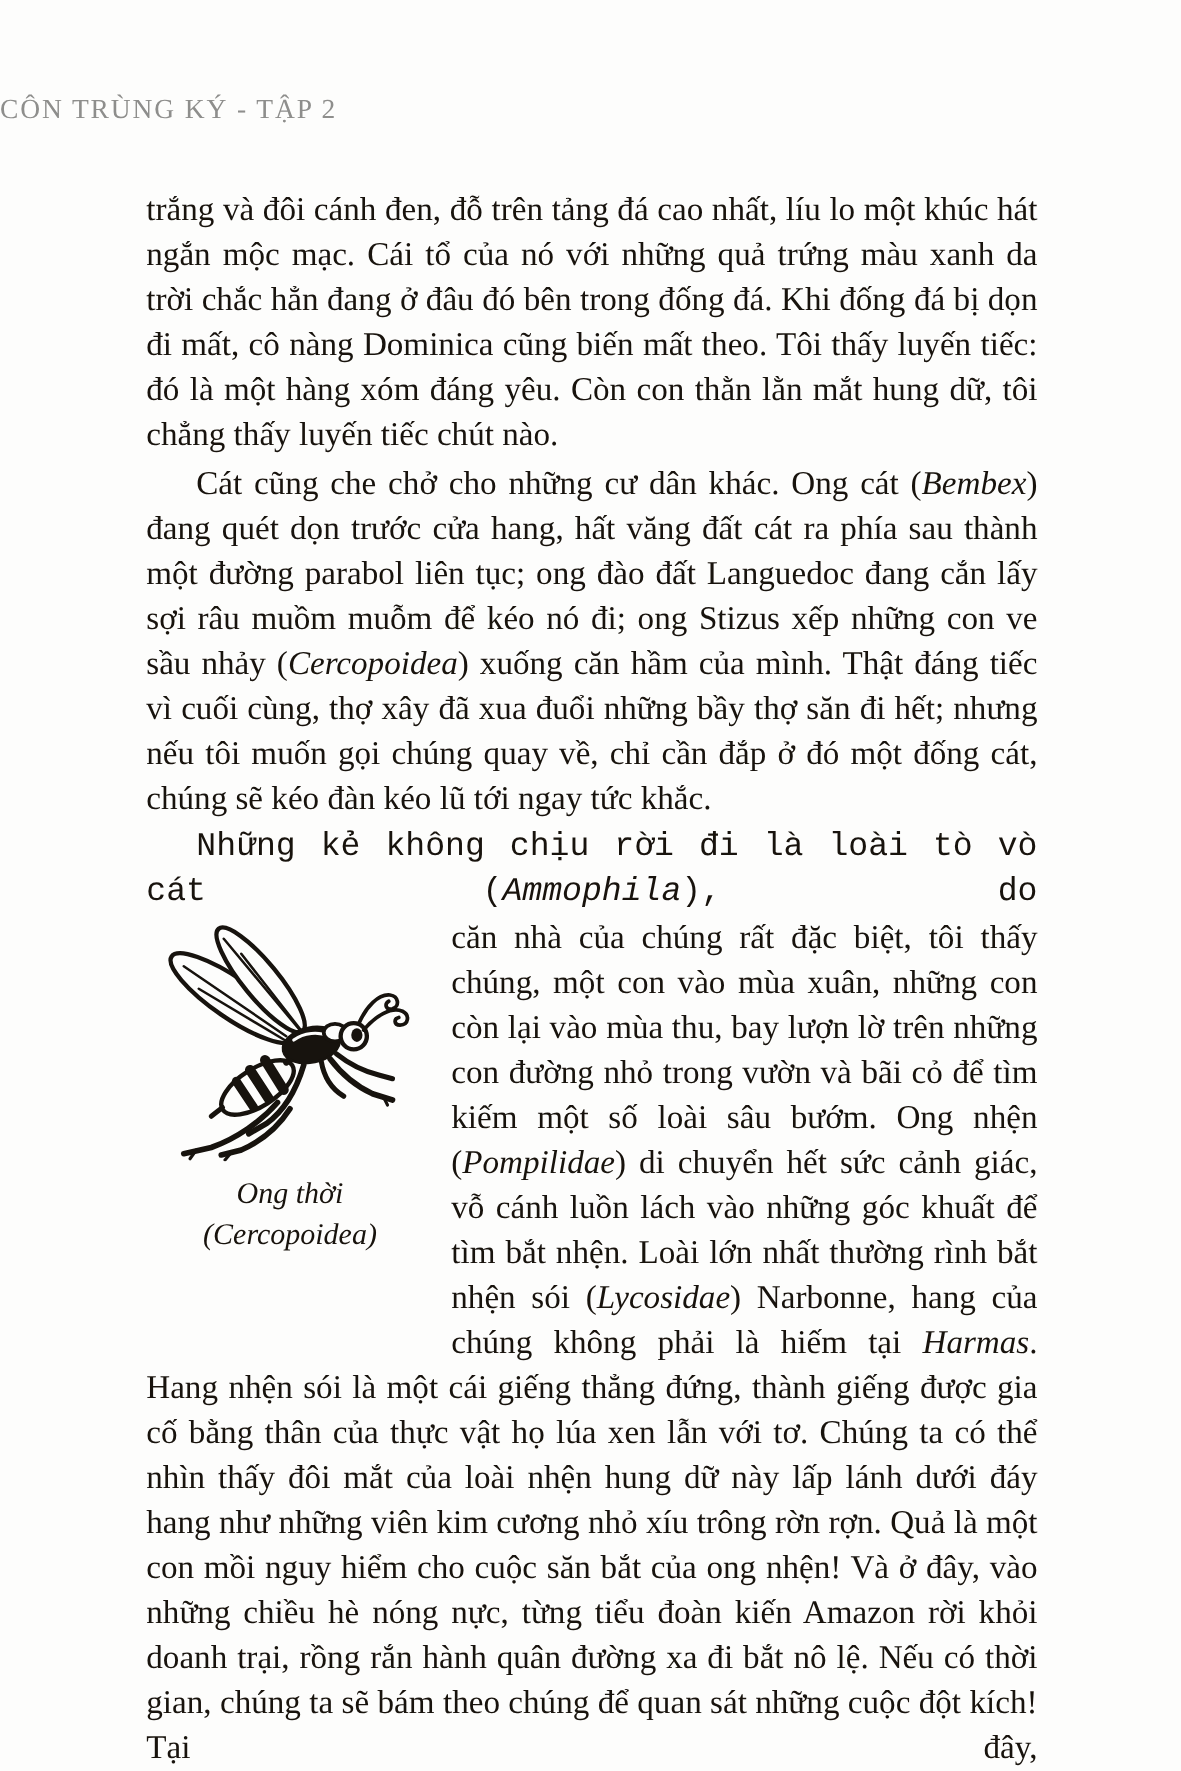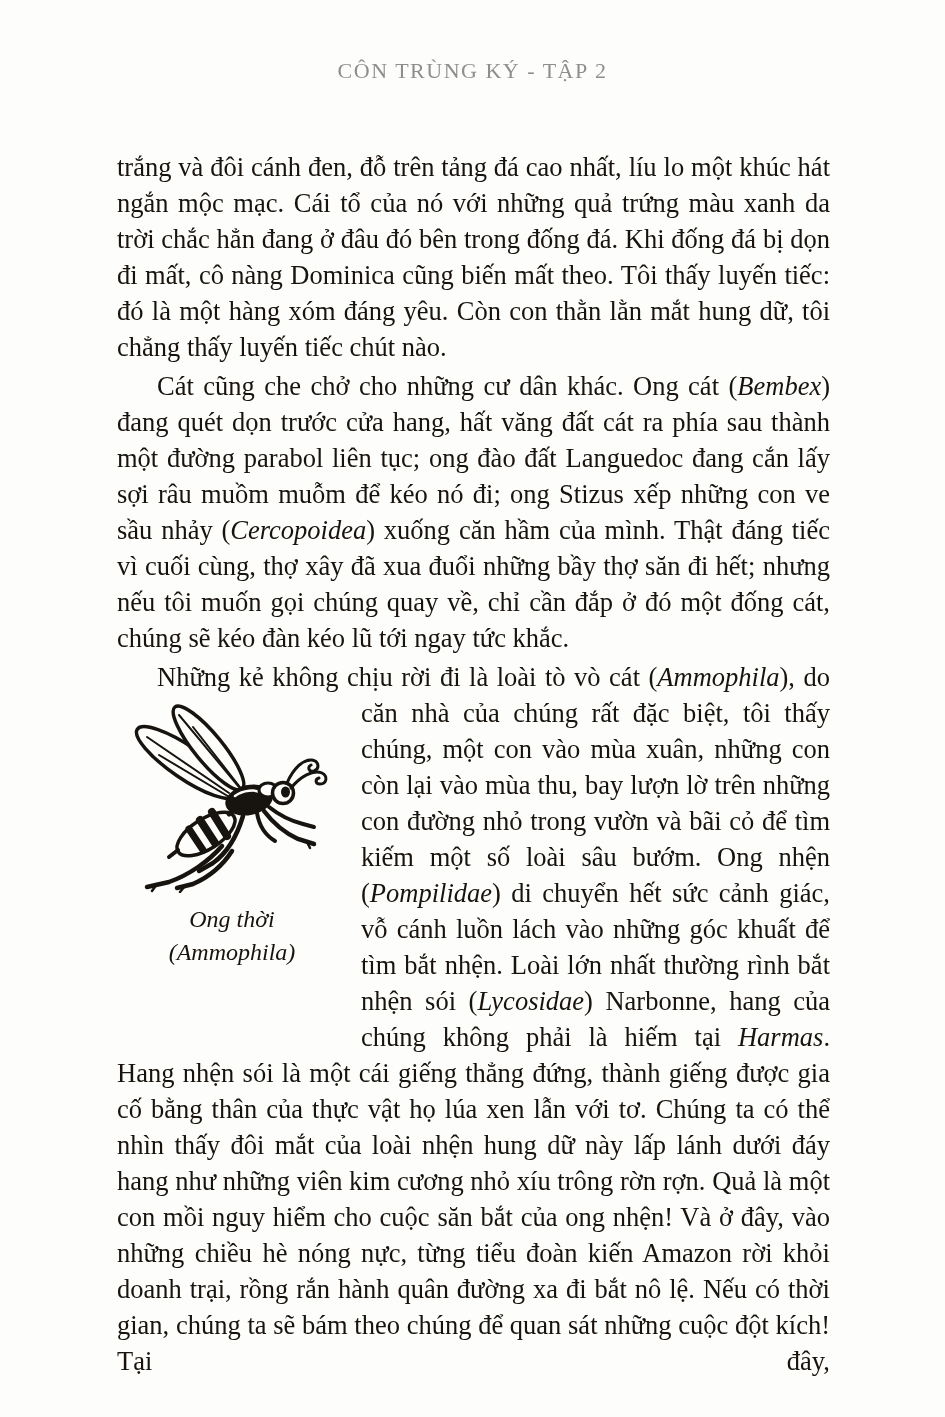--- a/index.html
+++ b/index.html
@@ -10,44 +10,43 @@
     width: 945px;
     height: 1417px;
     background: #fdfdfc;
     overflow: hidden;
     font-family: "Liberation Serif", "DejaVu Serif", serif;
     color: #18130d;
   }
 
   .running-head {
     position: absolute;
-    top: 58px;
+    top: 74px;
     left: 0;
     width: 100%;
-    text-align: center;
     font-size: 22px;
     letter-spacing: 1.5px;
     color: #8e8e8c;
     font-weight: 400;
   }
 
   .body-text {
     position: absolute;
     left: 117px;
     top: 133px;
     width: 713px;
     font-size: 26.5px;
     line-height: 36px;
     text-align: justify;
     margin-top: 16px;
   }
 
   .para { margin: 0 0 3px 0; }
   .para.indent { text-indent: 40px; }
-  .para.lead { margin-bottom: 0; text-align-last: justify; }
+  .para.lead { margin-bottom: 0; text-align-last: justify; font-family: Liberation Mono, monospace; }
   .para.cont { text-align-last: justify; }
 
   em { font-style: italic; }
 
   .wasp-figure {
     float: left;
     width: 230px;
     height: 350px;
     margin: 6px 14px 0 0;
     text-align: center;
@@ -132,21 +131,21 @@
             <path d="M147,110 C156,122 168,132 181,138 L197,143" stroke-width="4.5"></path>
             <path d="M152,106 C162,114 174,120 186,123 L197,126" stroke-width="4"></path>
 
             <path d="M40,183 L35,190" stroke-width="2.5"></path>
             <path d="M68,185 L63,191" stroke-width="2.5"></path>
             <path d="M190,141 L193,147" stroke-width="2.5"></path>
           </g>
         </svg>
         <figcaption class="wasp-caption">
           <span>Ong thời</span><br>
-          <span>(Ammophila)</span>
+          <span>(Cercopoidea)</span>
         </figcaption>
       </figure>
 
       <span>căn nhà của chúng rất đặc biệt, tôi thấy chúng, một con vào mùa xuân, những con còn lại vào mùa thu, bay lượn lờ trên những con đường nhỏ trong vườn và bãi cỏ để tìm kiếm một số loài sâu bướm. Ong nhện (<em>Pompilidae</em>) di chuyển hết sức cảnh giác, vỗ cánh luồn lách vào những góc khuất để tìm bắt nhện. Loài lớn nhất thường rình bắt nhện sói (<em>Lycosidae</em>) Narbonne, hang của chúng không phải là hiếm tại <em>Harmas</em>. Hang nhện sói là một cái giếng thẳng đứng, thành giếng được gia cố bằng thân của thực vật họ lúa xen lẫn với tơ. Chúng ta có thể nhìn thấy đôi mắt của loài nhện hung dữ này lấp lánh dưới đáy hang như những viên kim cương nhỏ xíu trông rờn rợn. Quả là một con mồi nguy hiểm cho cuộc săn bắt của ong nhện! Và ở đây, vào những chiều hè nóng nực, từng tiểu đoàn kiến Amazon rời khỏi doanh trại, rồng rắn hành quân đường xa đi bắt nô lệ. Nếu có thời gian, chúng ta sẽ bám theo chúng để quan sát những cuộc đột kích! Tại đây,</span>
     </div>
 
   </main>
 
 </div>
 

